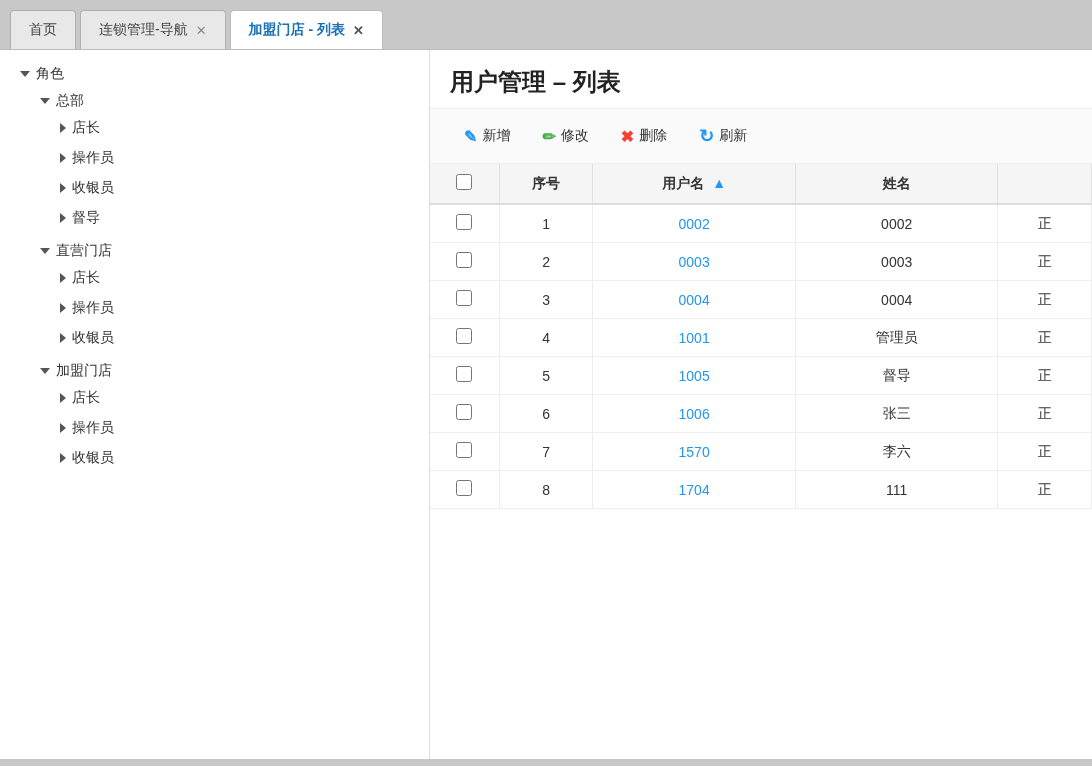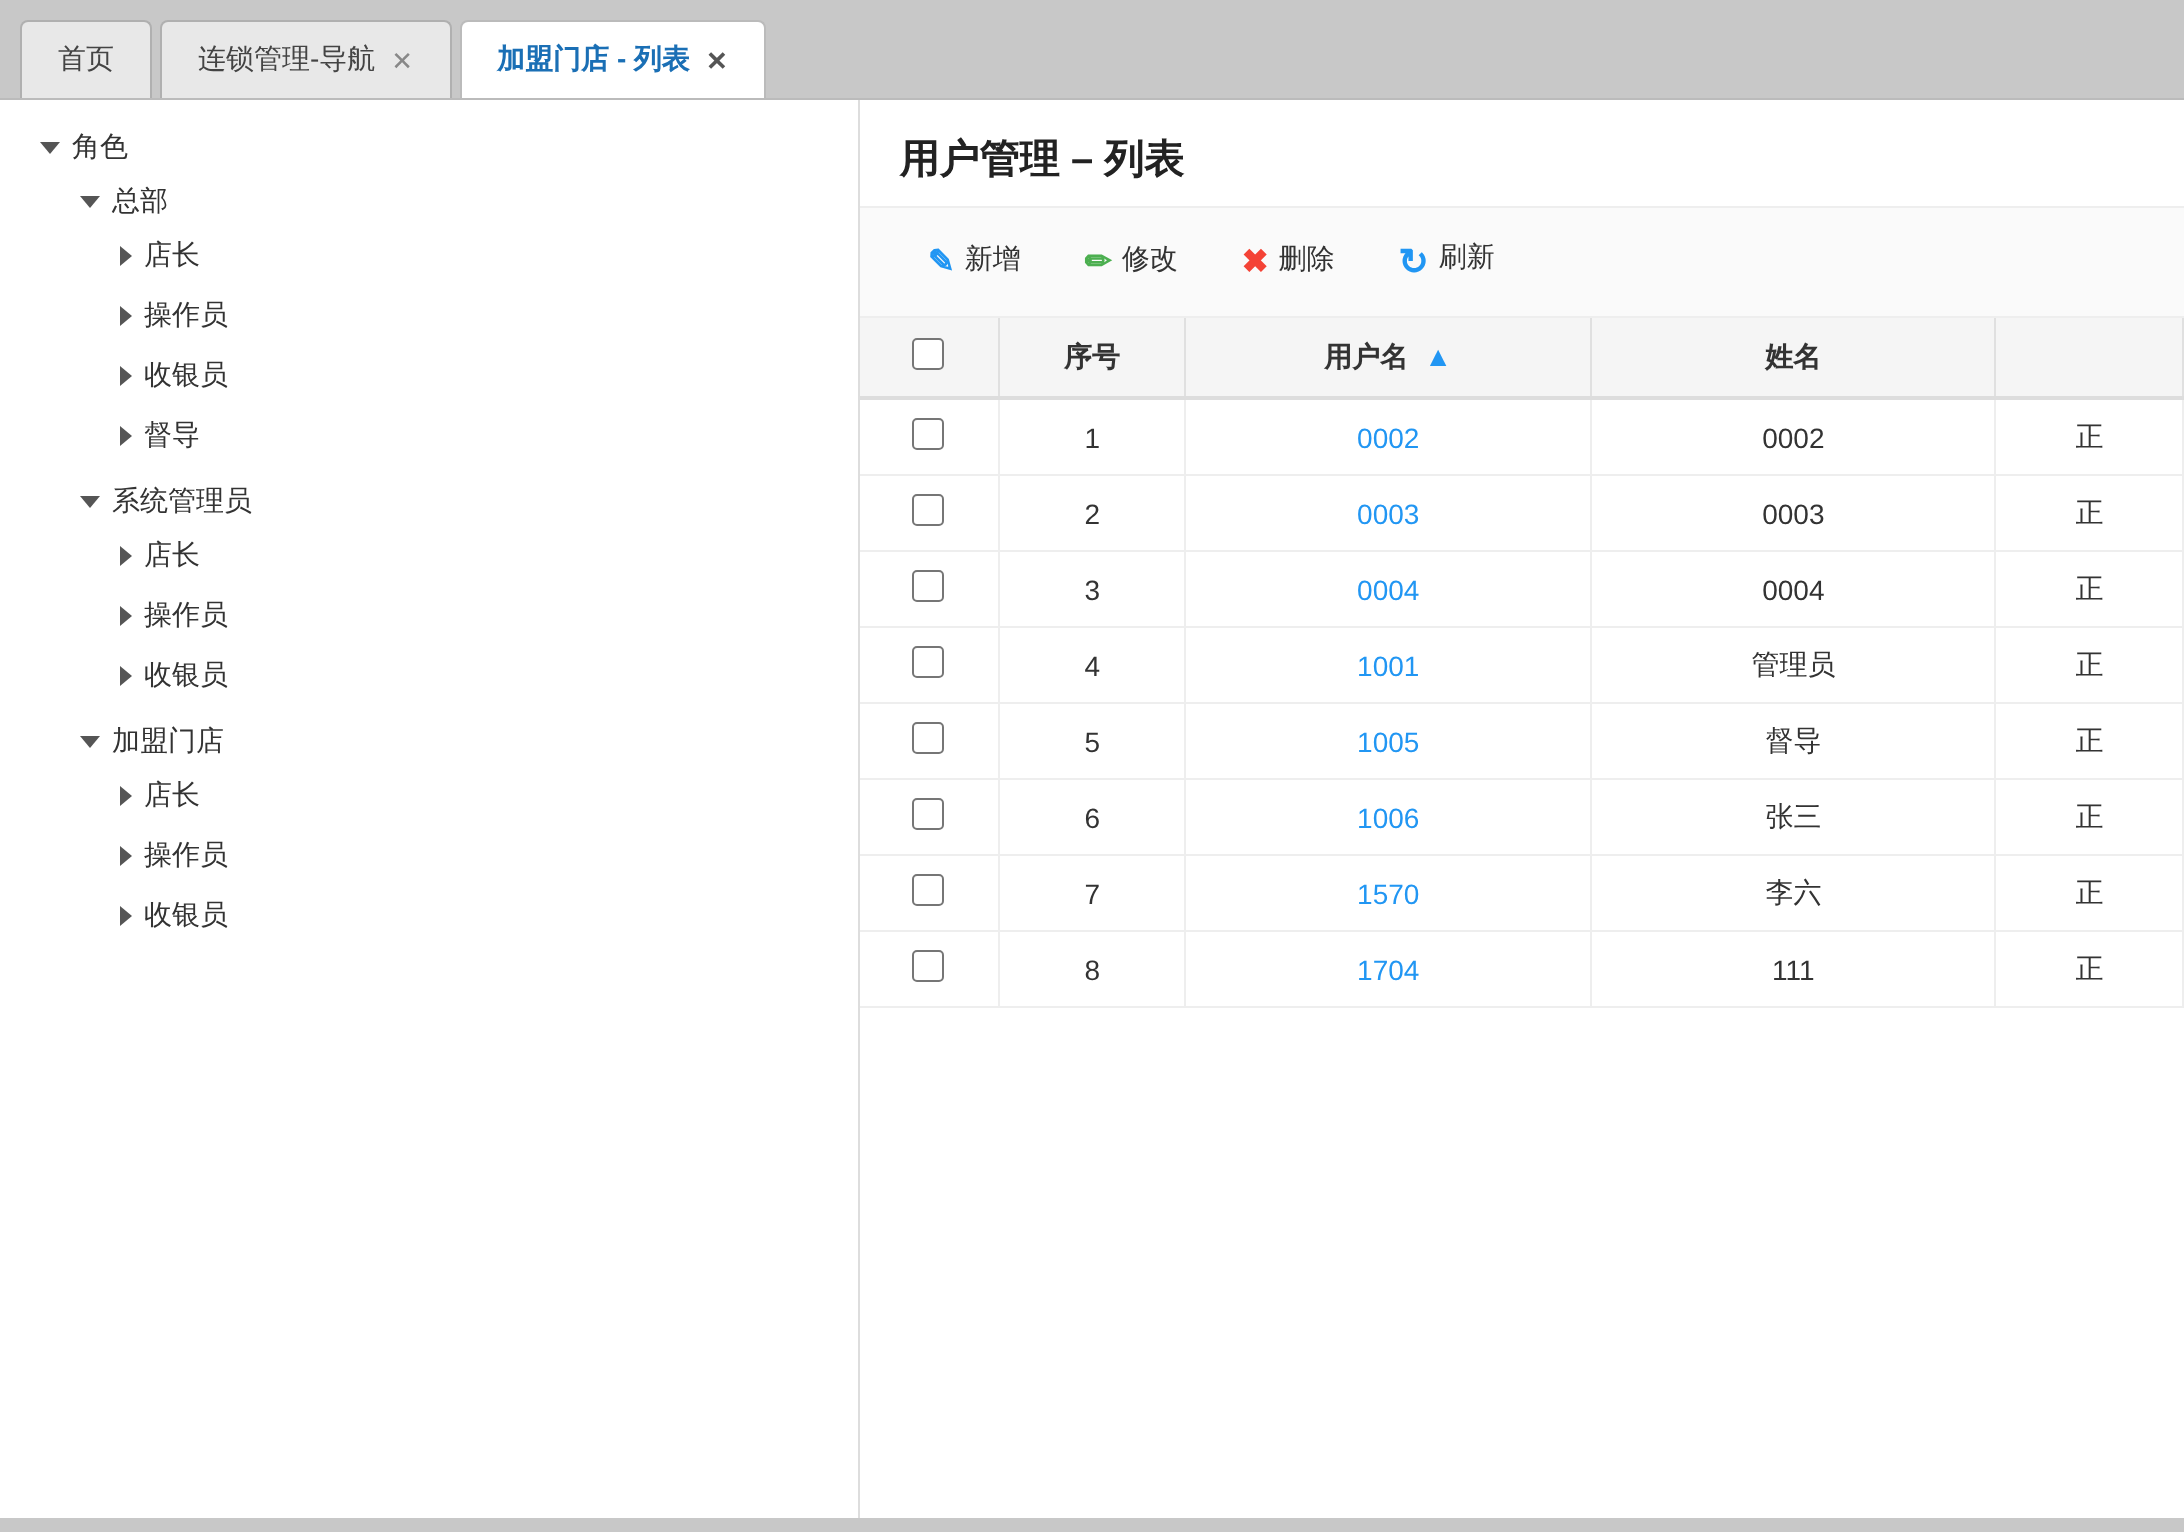--- a/index.html
+++ b/index.html
@@ -120,38 +120,38 @@
       background: #fff;
       overflow: hidden;
     }
 
     .page-header {
       padding: 16px 20px 10px 20px;
       border-bottom: 1px solid #eee;
     }
 
     .page-title {
-      font-size: 20px;
+      font-size: 24px;
       font-weight: bold;
       color: #222;
     }
 
     
     .toolbar {
       display: flex;
       align-items: center;
       padding: 10px 20px;
       gap: 4px;
       border-bottom: 1px solid #eee;
       background: #fafafa;
     }
 
     .toolbar-btn {
       display: flex;
-      align-items: flex-start;
+      align-items: center;
       gap: 5px;
       padding: 6px 14px;
       background: transparent;
       border: none;
       cursor: pointer;
       font-size: 14px;
       color: #333;
       border-radius: 3px;
     }
 
@@ -288,21 +288,21 @@
                 <span class="arrow-right"></span>
                 <span>督导</span>
               </div>
             </div>
           </div>
         </div>
 
         <div class="tree-node">
           <div class="tree-label">
             <span class="arrow-down"></span>
-            <span>系统管理员</span>
+            <span>直营门店</span>
           </div>
           <div class="tree-children">
             <div class="tree-node">
               <div class="tree-label">
                 <span class="arrow-right"></span>
                 <span>店长</span>
               </div>
             </div>
             <div class="tree-node">
               <div class="tree-label">

